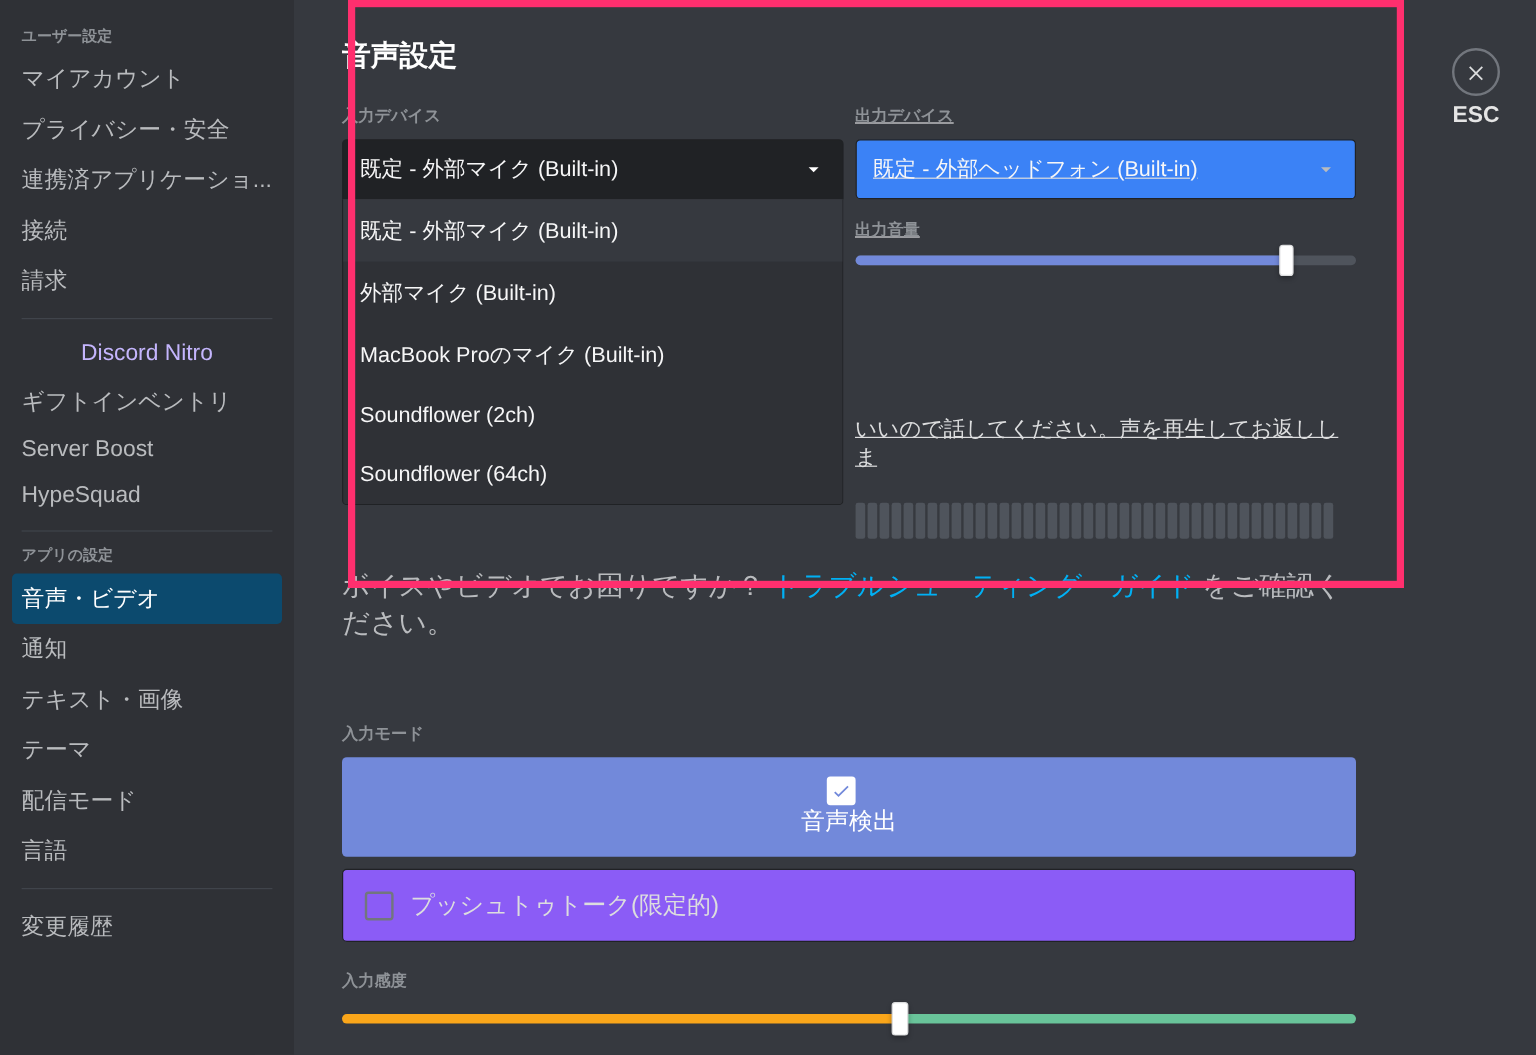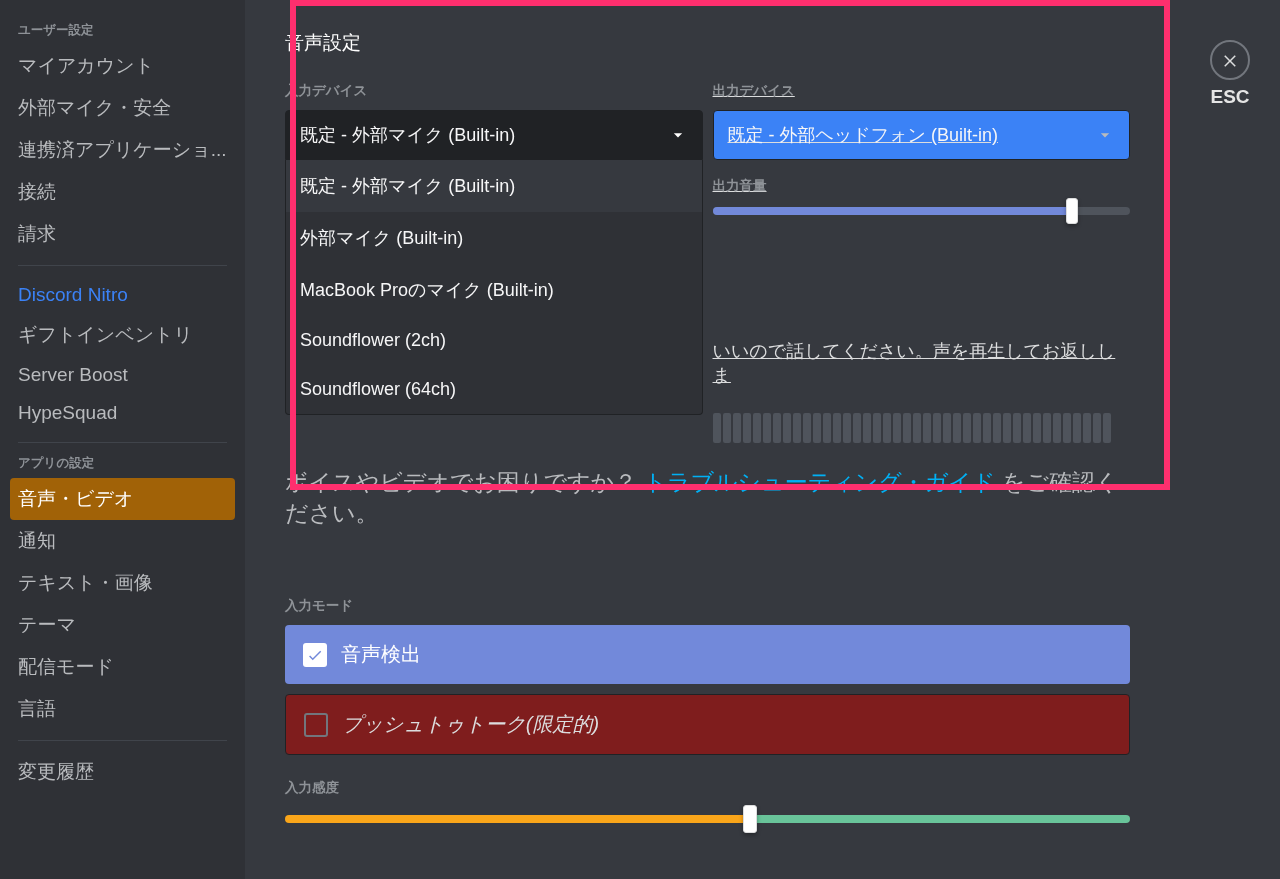--- a/index.html
+++ b/index.html
@@ -30,24 +30,24 @@
     font-size: 19px;
     font-weight: 500;
     padding: 8px 8px;
     border-radius: 4px;
     cursor: pointer;
     white-space: nowrap;
     overflow: hidden;
     text-overflow: ellipsis;
   }
   .sidebar-item.selected {
-    background: #a16207;
+    background: #0c4a6e;
     color: #fff;
   }
-  .sidebar-item.nitro { color: #3b82f6; }
+  .sidebar-item.nitro { color: #c4b5fd; text-align: center; }
   .sidebar-sep {
     height: 1px;
     background: #40444b;
     margin: 10px 8px;
   }
   .main {
     flex: 1;
     position: relative;
     padding: 30px 40px 0 40px;
   }
@@ -77,22 +77,22 @@
     justify-content: center;
     cursor: pointer;
     color: #b9bbbe;
     margin-bottom: 6px;
   }
   .close-btn svg { width: 18px; height: 18px; fill: #dcddde; }
   .esc-label { color: #e5e5e5; font-size: 19px; font-weight: 600; }
   .content { width: 845px; }
   .section-title {
     color: #fff;
-    font-size: 19px;
-    font-weight: 400;
+    font-size: 24px;
+    font-weight: 700;
     margin-bottom: 26px;
   }
   .row { display: flex; gap: 10px; }
   .col { flex: 1; }
   .field-label {
     color: #8e9297;
     font-size: 13.5px;
     font-weight: 600;
     margin-bottom: 10px;
   }
@@ -176,26 +176,25 @@
   .mode-section { margin-top: 68px; }
   .radio-row {
     display: flex;
     align-items: center;
     padding: 16px 18px;
     border-radius: 4px;
     font-size: 20px;
     margin-bottom: 10px;
     cursor: pointer;
   }
-  .radio-row.active { background: #7289da; color: #fff; }
+  .radio-row.active { background: #7289da; color: #fff; flex-direction: column; }
   .radio-row.inactive {
-    background: #7f1d1d;
+    background: #8b5cf6;
     border: 1px solid #202225;
     color: #dcddde;
-    font-style: italic;
   }
   .checkbox {
     width: 24px; height: 24px;
     border-radius: 3px;
     margin-right: 14px;
     display: flex;
     align-items: center;
     justify-content: center;
   }
   .radio-row.active .checkbox { background: #fff; }
@@ -231,21 +230,21 @@
     box-shadow: 0 2px 4px rgba(0,0,0,0.3);
   }
   .right-col-wrap { position: relative; text-decoration: underline; }
 </style>
 </head>
 <body>
 
 <div class="sidebar">
   <div class="sidebar-header">ユーザー設定</div>
   <div class="sidebar-item">マイアカウント</div>
-  <div class="sidebar-item">外部マイク・安全</div>
+  <div class="sidebar-item">プライバシー・安全</div>
   <div class="sidebar-item">連携済アプリケーショ...</div>
   <div class="sidebar-item">接続</div>
   <div class="sidebar-item">請求</div>
   <div class="sidebar-sep"></div>
   <div class="sidebar-item nitro">Discord Nitro</div>
   <div class="sidebar-item">ギフトインベントリ</div>
   <div class="sidebar-item">Server Boost</div>
   <div class="sidebar-item">HypeSquad</div>
   <div class="sidebar-sep"></div>
   <div class="sidebar-header">アプリの設定</div>

